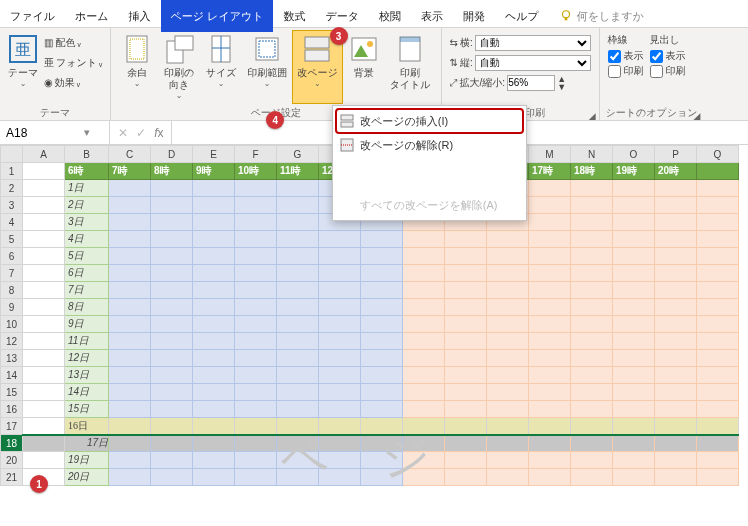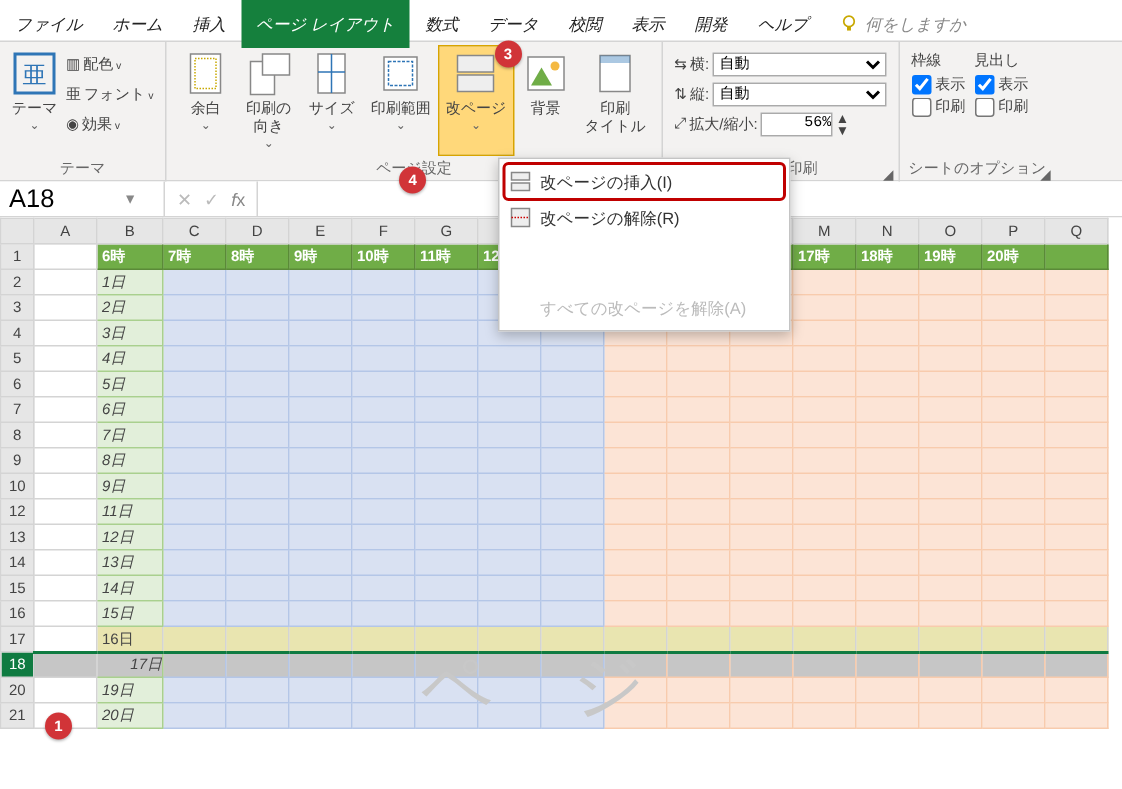--- a/index.html
+++ b/index.html
@@ -1,21 +1,21 @@
 <!DOCTYPE html>
 <html><head>
 <meta charset="utf-8">
 <style>
 * { margin:0; padding:0; box-sizing:border-box; font-family:"Yu Gothic UI","Meiryo",sans-serif; }
 body { background:#fff; width:748px; height:526px; overflow:hidden; position:relative; font-size:11px; }
 
 
 .tabbar { height:28px; display:flex; background:#fff; border-bottom:1px solid #d4d4d4; }
-.tab { padding:16px 10px; height:28px; display:flex; align-items:center; color:#222; cursor:pointer; white-space:nowrap;font-style:italic; }
-.tab.active { background:#15803d; color:#fff; }
+.tab { padding:16px 10px; height:28px; display:flex; align-items:center; color:#222; cursor:pointer; white-space:nowrap; }
+.tab.active { background:#1d4ed8; color:#fff; }
 .tellme { display:flex; gap:4px; color:#888; }
 .bulb { width:14px; height:14px; display:inline-block; }
 
 
 .ribbon { height:93px; display:flex; background:#f3f2f1; border-bottom:1px solid #d4d4d4; }
 .rgroup { display:flex; flex-direction:column; padding:3px 6px 1px; border-right:1px solid #d4d4d4; height:93px; position:relative; }
 .rgroup-body { flex:1; display:flex; align-items:flex-start; gap:2px; }
 .rgroup-label { text-align:center; font-size:10px; color:#666; height:14px; line-height:14px; }
 .rgroup-launcher { position:absolute; right:3px; bottom:0px; font-size:9px; color:#666; cursor:pointer; }
 
@@ -28,21 +28,21 @@
 .mini-row { display:flex; align-items:center; gap:2px; height:19px; font-size:10px; color:#444; }
 .mini-row select, .mini-row input { font-size:10px; height:16px; border:1px solid #aaa; background:#fff; }
 .mini-col { display:flex; flex-direction:column; gap:1px; padding:2px 2px; }
 .chk { display:flex; align-items:center; gap:3px; font-size:10px; color:#444; }
 
 .callout { position:absolute; width:18px; height:18px; background:#d13438; color:#fff; border-radius:50%; display:flex; align-items:center; justify-content:center; font-size:10px; font-weight:bold; z-index:30; box-shadow:0 1px 2px rgba(0,0,0,0.3); }
 
 
 .fxrow { height:24px; display:flex; align-items:stretch; border-bottom:1px solid #d4d4d4; background:#fff; }
 .namebox { width:110px; border-right:1px solid #d4d4d4; display:flex; align-items:center; }
-.namebox input { border:none; width:80px; padding:0 6px; font-size:17px; outline:none; }
+.namebox input { border:none; width:80px; padding:0 6px; font-size:12px; outline:none; }
 .namebox .dd { color:#888; padding:0 4px; cursor:pointer; }
 .fxbtns { display:flex; align-items:center; gap:8px; padding:0 8px; color:#888; font-size:12px; }
 .fxbar { flex:1; border-left:1px solid #d4d4d4; }
 .fxbar input { border:none; width:100%; height:100%; padding:0 6px; outline:none; }
 
 
 .gridwrap { position:relative; height:381px; overflow:hidden; background:#fff; }
 table.sheet { border-collapse:collapse; table-layout:fixed; position:absolute; top:0; left:0; }
 .sheet th, .sheet td { border:1px solid #d4d4d4; height:17px; font-size:10px; color:#444; padding:0; }
 .sheet th { background:#e6e6e6; font-weight:normal; text-align:center; }
@@ -53,21 +53,21 @@
 .sheet .rowhead.pbreak { background:#ddeade; }
 
 .sheet col.cA { width:22px; }
 .sheet col.cB { width:44px; }
 .sheet col.cNarrow { width:42px; }
 
 .hdr-time { background:#70ad47 !important; color:#fff !important; border-color:#5a8a38 !important;font-weight:bold; }
 .hdr-day { background:#e2efda !important; border-color:#a9d08e !important;font-style:italic; }
 .cell-blue { background:#d9e1f2 !important; border-color:#b4c6e7 !important; }
 .cell-peach { background:#fce4d6 !important; border-color:#f8cbad !important; }
-.cell-yellow { background:#e9e5b0 !important; }
+.cell-yellow { background:#e9e5b0 !important;font-family:Liberation Serif, serif; }
 .cell-sel { background:#c6c6c6 !important; }
 
 
 .page-break-row td { border-top:2px solid #0f7b41 !important;text-align:right; }
 
 
 .watermark { position:absolute; left:280px; top:280px; font-size:48px; color:#c8c8c8; pointer-events:none; z-index:1; font-family:"Yu Mincho",serif; letter-spacing:20px; }
 
 
 .menu { position:absolute; top:105px; left:332px; width:195px; background:#fff; border:1px solid #c4c4c4; box-shadow:0 3px 8px rgba(0,0,0,0.25); z-index:40; padding:3px; }
@@ -229,21 +229,21 @@
             <select style="flex:1"><option>自動</option></select>
           </div>
         <div class="mini-row">
             <span>⇅</span>
             <span>縦:</span>
             <select style="flex:1"><option>自動</option></select>
           </div>
         <div class="mini-row">
             <span>⤢</span>
             <span>拡大/縮小:</span>
-            <input style="width: 48px; text-align: right; font-family: Liberation Mono, monospace;" value="56%">
+            <input style="width: 48px; " value="56%">
             <span style="font-size:9px;line-height:8px">▲<br>▼</span>
           </div>
       </div>
     </div>
     <div class="rgroup-label">大縮小印刷</div>
     <div class="rgroup-launcher">◢</div>
   </div>
 
   <div class="rgroup" style="border-right:none">
     <div class="rgroup-body">

